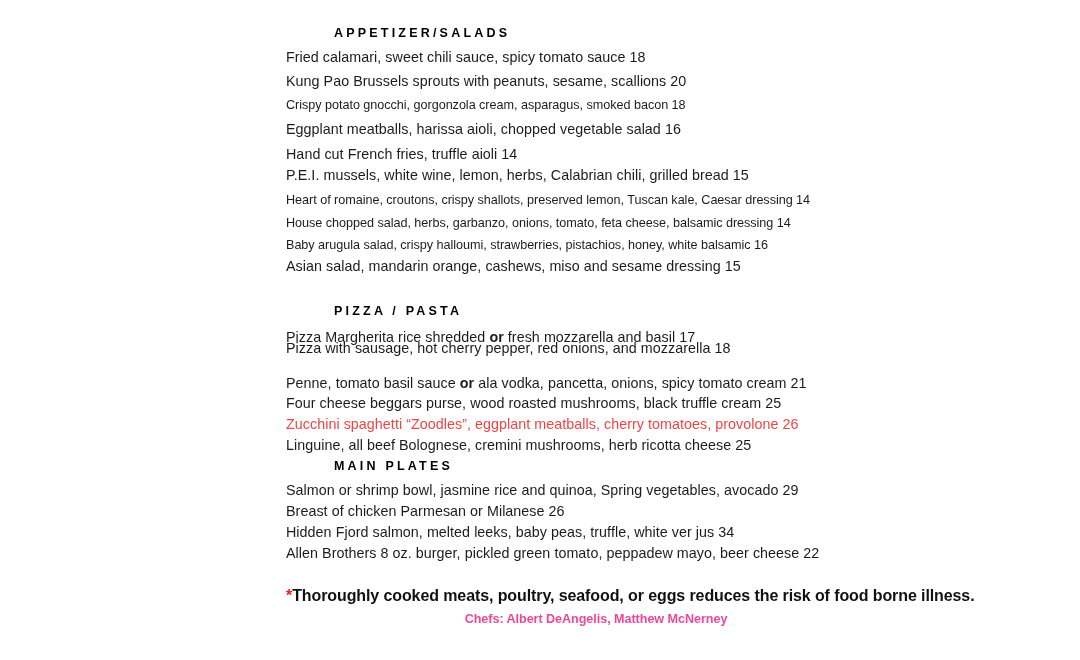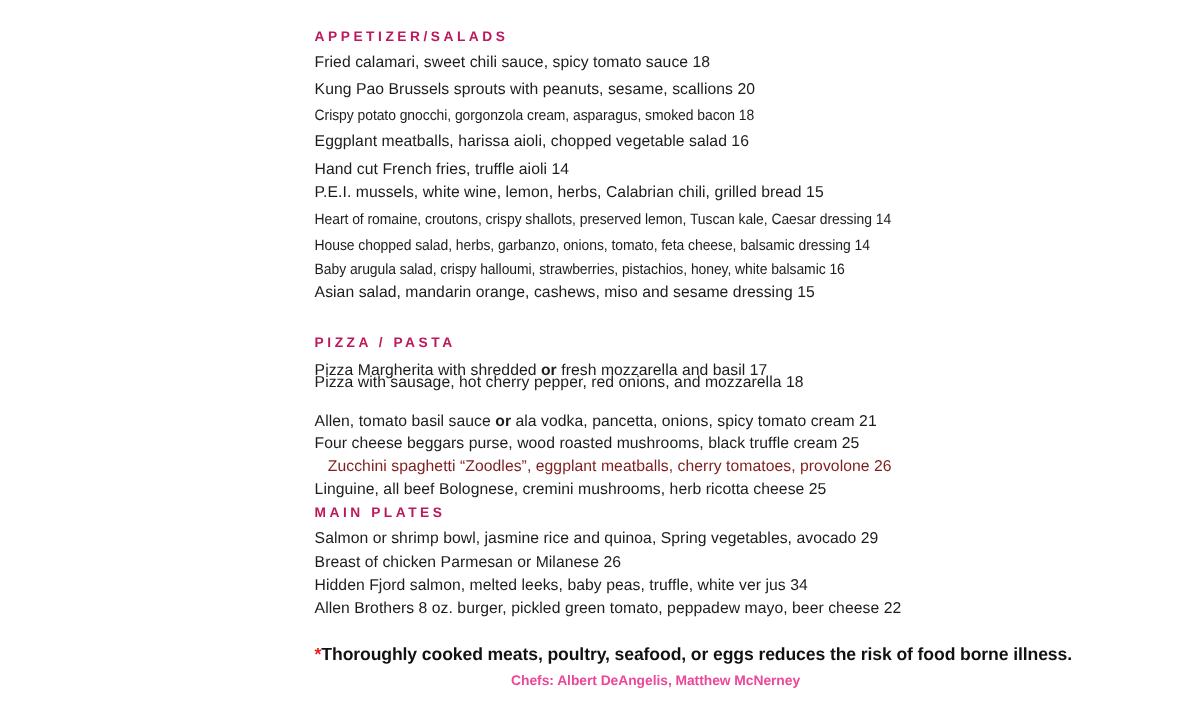--- a/index.html
+++ b/index.html
@@ -22,44 +22,44 @@
     left: 286px;
     top: 0;
     width: 620px;
     height: 660px;
   }
 
   .section-header {
     font-size: 12.5px;
     font-weight: bold;
     letter-spacing: 3.2px;
-    color: #be185d;
+    color: #000000;
     text-transform: uppercase;
     white-space: nowrap;
+    margin-left: 48px;
   }
 
   .menu-line {
     font-size: 14.3px;
     color: #1c1c1c;
     white-space: nowrap;
     font-weight: 400;
     letter-spacing: 0.05px;
   }
 
   
   .menu-line.condensed {
     font-size: 13.6px;
     transform: scaleX(0.93);
     transform-origin: left center;
     letter-spacing: -0.05px;
   }
 
   .menu-line.muted {
-    color: #7f1d1d;
-    margin-left: 12px;
+    color: #ef4444;
   }
 
   .menu-line b {
     font-weight: bold;
   }
 
   
   .row { position: absolute; left: 0; }
 
   .footer-note {
@@ -113,25 +113,25 @@
 
   <div class="row menu-line condensed" style="top:215px;">House chopped salad, herbs, garbanzo, onions, tomato, feta cheese, balsamic dressing 14</div>
 
   <div class="row menu-line condensed" style="top:237px;">Baby arugula salad, crispy halloumi, strawberries, pistachios, honey, white balsamic 16</div>
 
   <div class="row menu-line" style="top:258px;">Asian salad, mandarin orange, cashews, miso and sesame dressing 15</div>
 
 
   <div class="row section-header" style="top:304px;">PIZZA / PASTA</div>
 
-  <div class="row menu-line" style="top:329px;"><span>Pizza Margherita with shredded </span><b>or</b><span> fresh mozzarella and basil 17</span></div>
+  <div class="row menu-line" style="top:329px;"><span>Pizza Margherita rice shredded </span><b>or</b><span> fresh mozzarella and basil 17</span></div>
 
   <div class="row menu-line" style="top:340px;">Pizza with sausage, hot cherry pepper, red onions, and mozzarella 18</div>
 
-  <div class="row menu-line" style="top:375px;"><span>Allen, tomato basil sauce </span><b>or</b><span> ala vodka, pancetta, onions, spicy tomato cream 21</span></div>
+  <div class="row menu-line" style="top:375px;"><span>Penne, tomato basil sauce </span><b>or</b><span> ala vodka, pancetta, onions, spicy tomato cream 21</span></div>
 
   <div class="row menu-line" style="top:395px;">Four cheese beggars purse, wood roasted mushrooms, black truffle cream 25</div>
 
   <div class="row menu-line muted" style="top:416px;">Zucchini spaghetti “Zoodles”, eggplant meatballs, cherry tomatoes, provolone 26</div>
 
   <div class="row menu-line" style="top:437px;">Linguine, all beef Bolognese, cremini mushrooms, herb ricotta cheese 25</div>
 
   <div class="row section-header" style="top:459px;">MAIN PLATES</div>
 
   <div class="row menu-line" style="top:482px;">Salmon or shrimp bowl, jasmine rice and quinoa, Spring vegetables, avocado 29</div>

